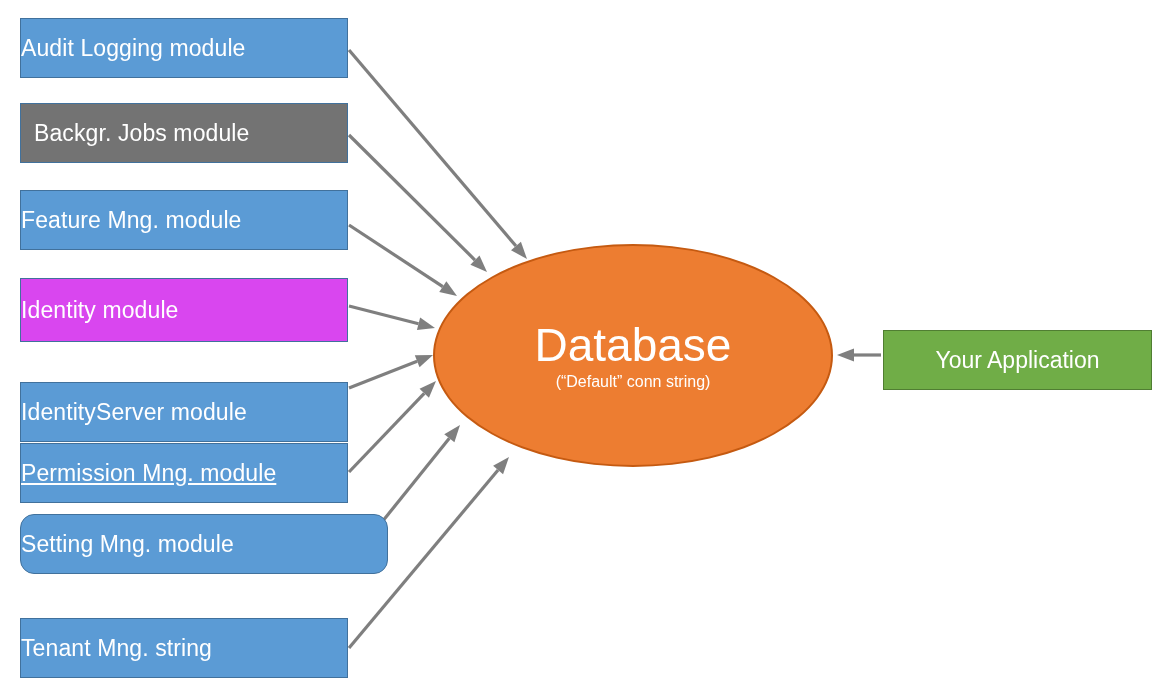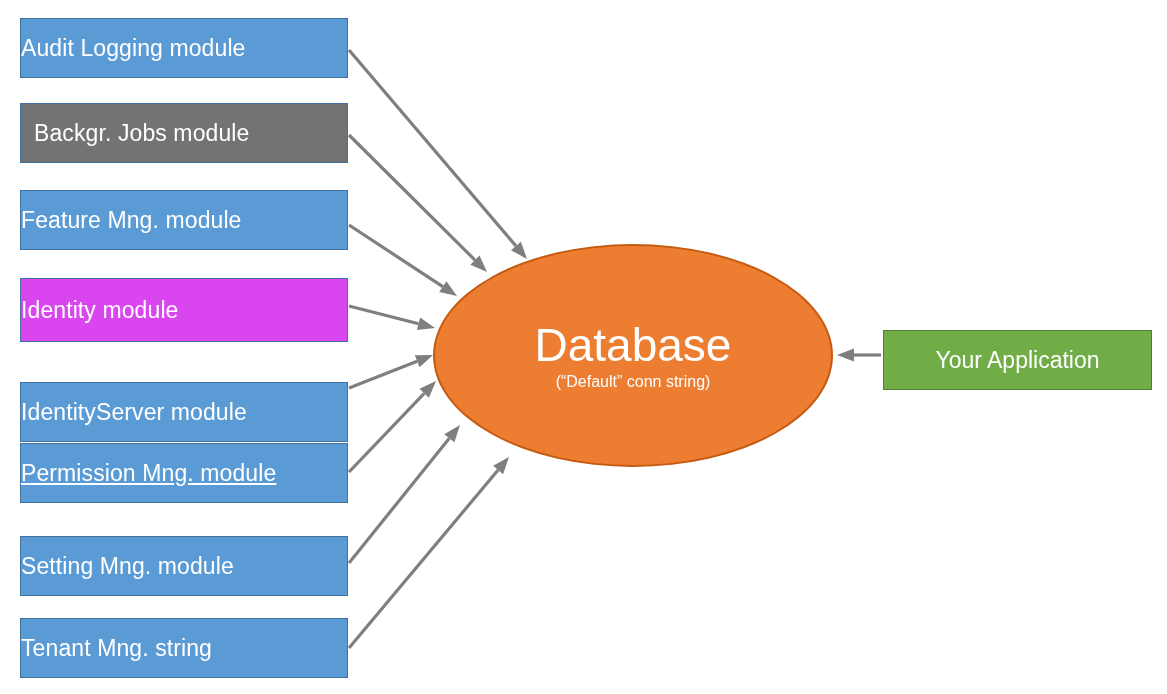--- a/index.html
+++ b/index.html
@@ -112,21 +112,21 @@
       </div>
       <div class="module-box" style="left: 20px; top: 278px; width: 328px; height: 64px; background: #d946ef; border-color: rgb(65, 113, 156);">
         <span>Identity module</span>
       </div>
       <div class="module-box" style="left: 20px; top: 358px; width: 328px; height: 60px; background: rgb(91, 155, 213); border-color: rgb(65, 113, 156); margin-top: 24px;">
         <span>IdentityServer module</span>
       </div>
       <div class="module-box" style="left: 20px; top: 443px; width: 328px; height: 60px; background: rgb(91, 155, 213); border-color: rgb(65, 113, 156); text-decoration: underline;">
         <span>Permission Mng. module</span>
       </div>
-      <div class="module-box" style="left: 20px; top: 536px; width: 328px; height: 60px; background: rgb(91, 155, 213); border-color: rgb(65, 113, 156);">
+      <div class="module-box" style="left: 20px; top: 514px; width: 368px; height: 60px; background: rgb(91, 155, 213); border-color: rgb(65, 113, 156); border-radius: 14px;">
         <span>Setting Mng. module</span>
       </div>
       <div class="module-box" style="left: 20px; top: 618px; width: 328px; height: 60px; background: rgb(91, 155, 213); border-color: rgb(65, 113, 156);">
         <span>Tenant Mng. string</span>
       </div>
     </div>
 
   <div class="db-ellipse" id="db-ellipse" style="left: 433px; top: 244px; width: 400px; height: 223px; background: rgb(237, 125, 49); border-color: rgb(197, 90, 17);">
     <div class="db-title">Database</div>
     <div class="db-subtitle">(“Default” conn string)</div>

